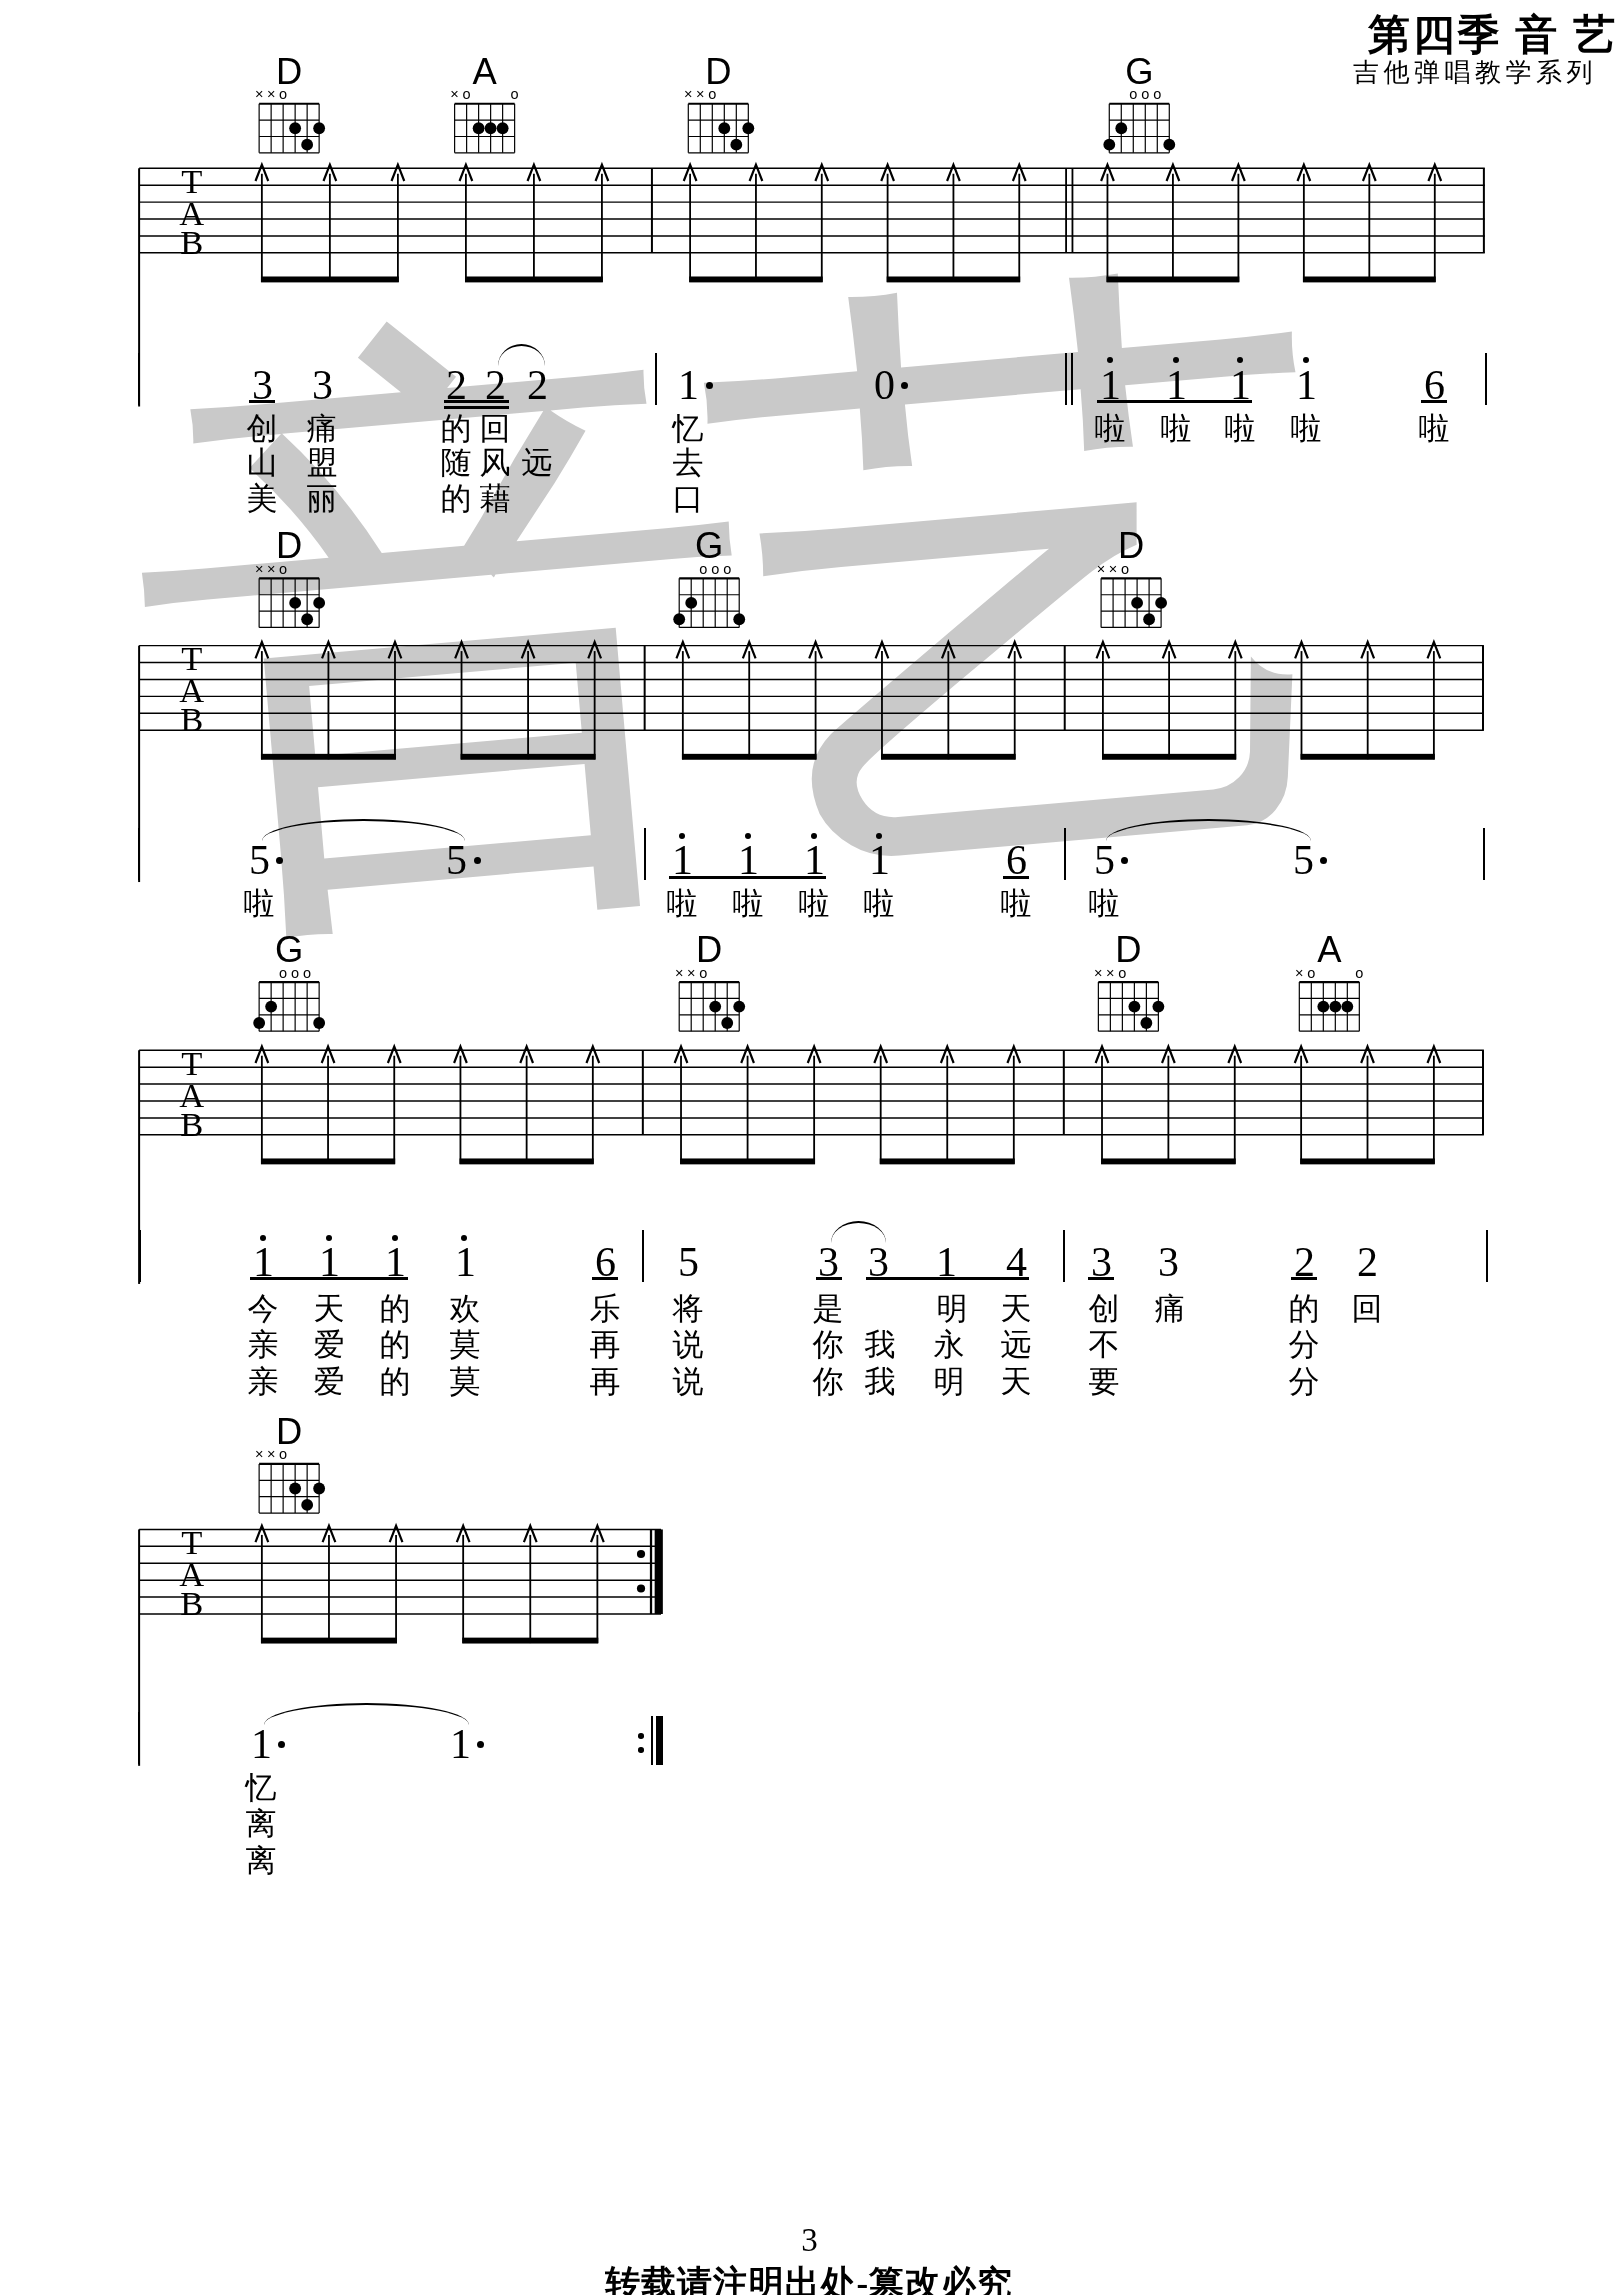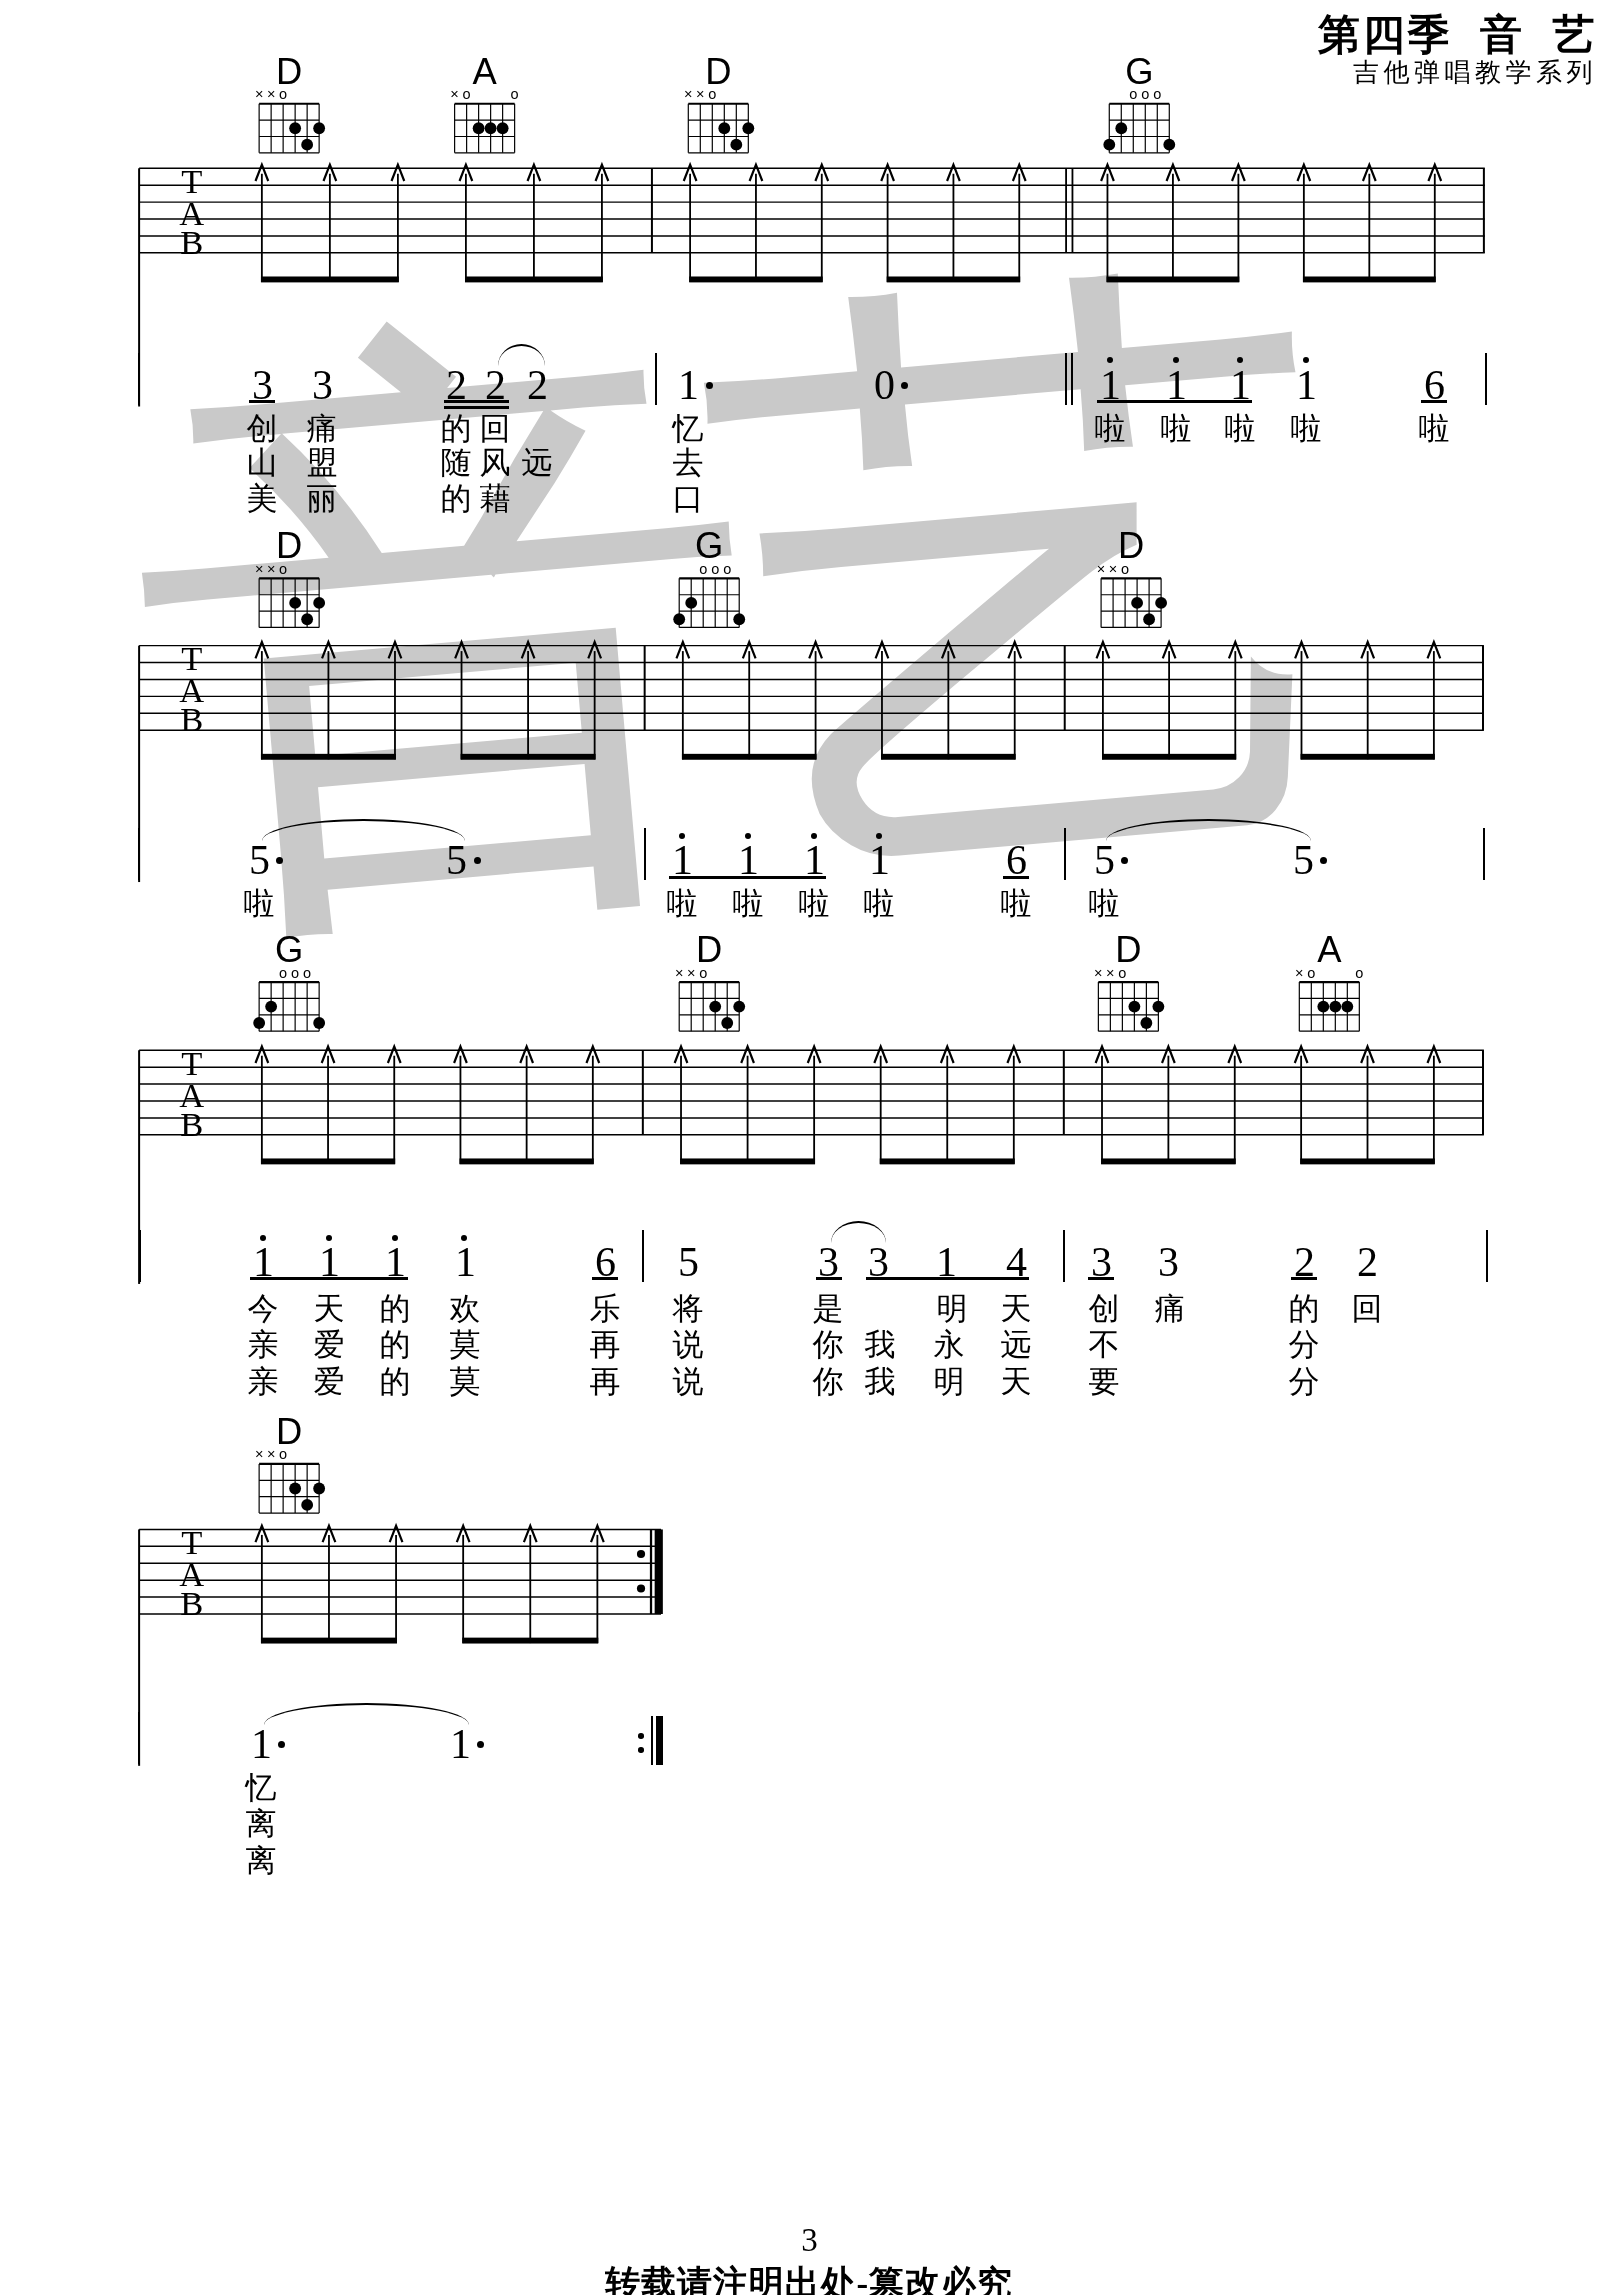--- a/index.html
+++ b/index.html
@@ -2,22 +2,22 @@
 <html style="font-size:14.5px"><head>
 <meta charset="utf-8">
 <style>
   html,body{margin:0;padding:0;background:#fff;}
   .page{position:relative;width:1623px;height:2296px;background:#fff;overflow:hidden;
         font-family:"Liberation Serif", serif;color:#000;}
   .watermark{position:absolute;left:136px;top:300px;font-size:627px;line-height:1;
              letter-spacing:-50px;color:#c9c9c9;transform:rotate(-5deg);z-index:0;
              font-family:"Liberation Serif", serif;white-space:nowrap;}
   .layer{position:absolute;left:0;top:0;z-index:1;}
-  .hdr-title{position:absolute;left:1318px;top:7.3px;font-size:42px;font-weight:bold;
-             letter-spacing:2.7px;white-space:nowrap;z-index:2;font-family:Liberation Mono, monospace;}
+  .hdr-title{position:absolute;left:1368px;top:7.3px;font-size:42px;font-weight:bold;
+             letter-spacing:2.7px;white-space:nowrap;z-index:2;}
   .hdr-sub{position:absolute;left:1353px;top:55px;font-size:26px;letter-spacing:4.5px;
            white-space:nowrap;z-index:2;}
   .num{position:absolute;width:55px;margin-left:-27px;text-align:center;
        font-size:42px;line-height:42px;font-weight:500;z-index:2;}
   .odot{position:absolute;width:6.4px;height:6.4px;border-radius:50%;background:#000;z-index:2;}
   .ddot{position:absolute;width:7.3px;height:7.3px;border-radius:50%;background:#000;z-index:2;}
   .jbar{position:absolute;width:1.8px;background:#000;z-index:2;}
   .uline{position:absolute;height:2.7px;background:#000;z-index:2;}
   .slur{position:absolute;height:20px;border-top:2.7px solid #000;
         border-radius:50% 50% 0 0 / 100% 100% 0 0;z-index:2;}

